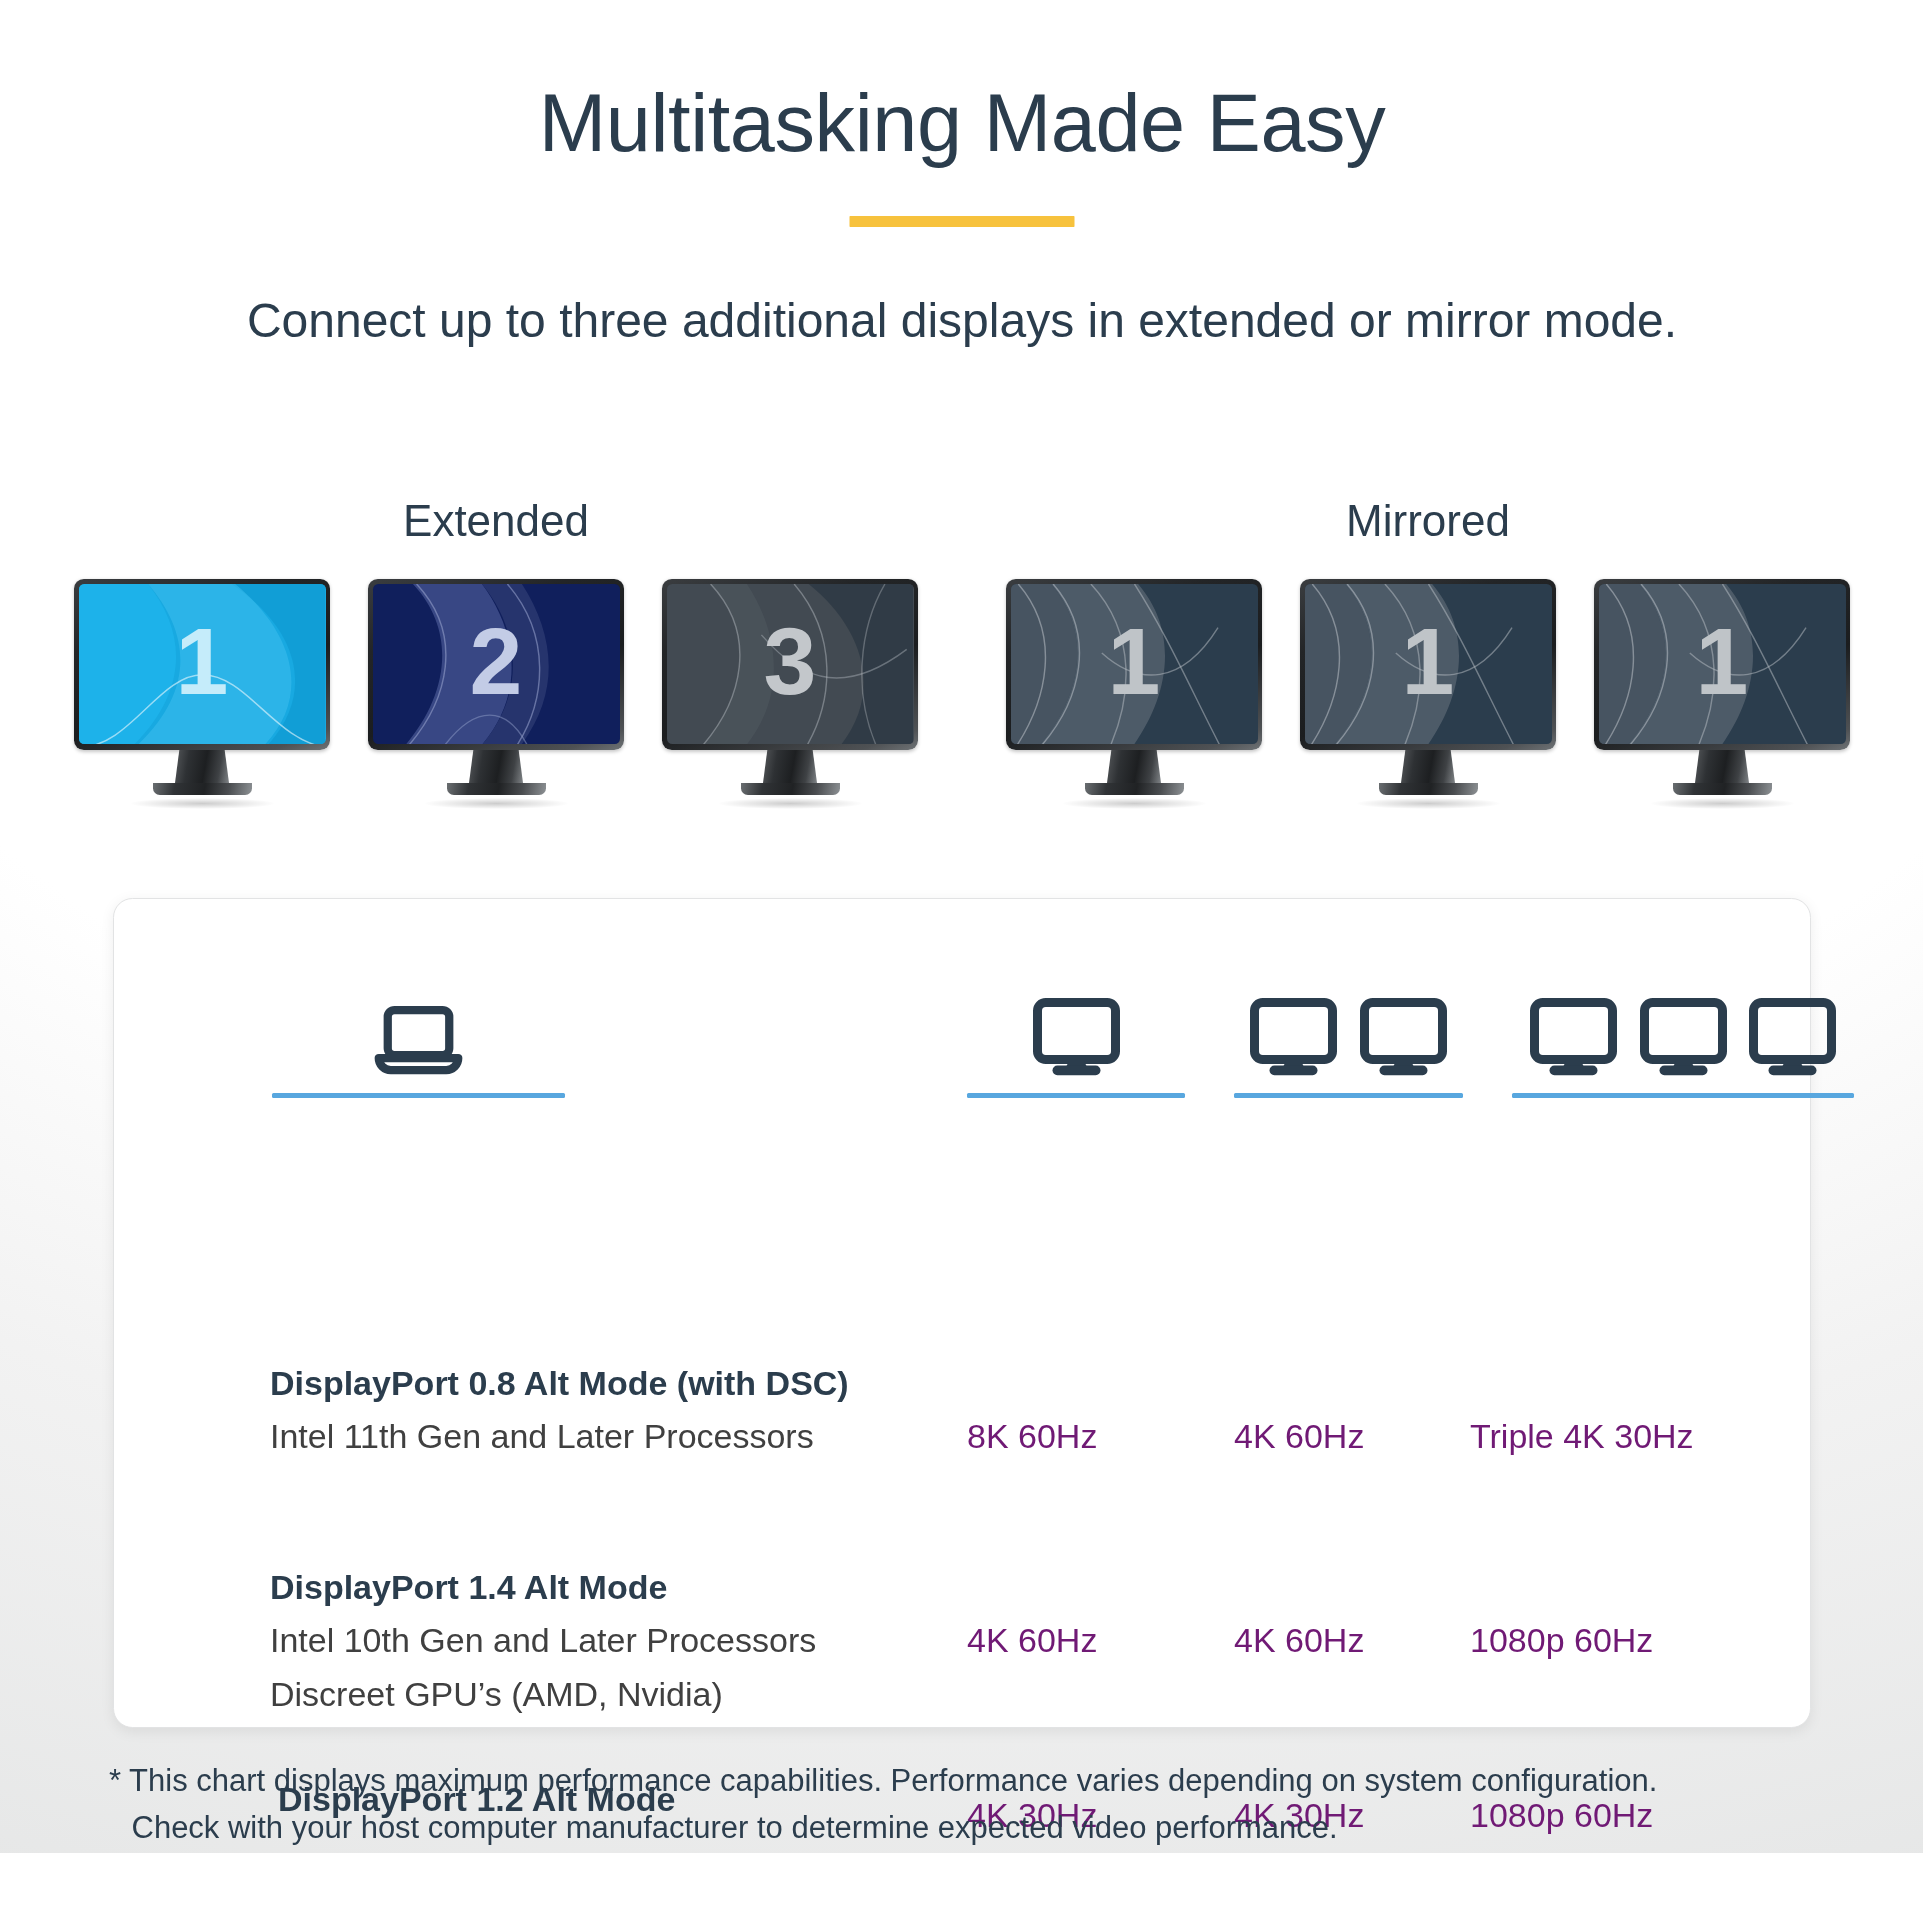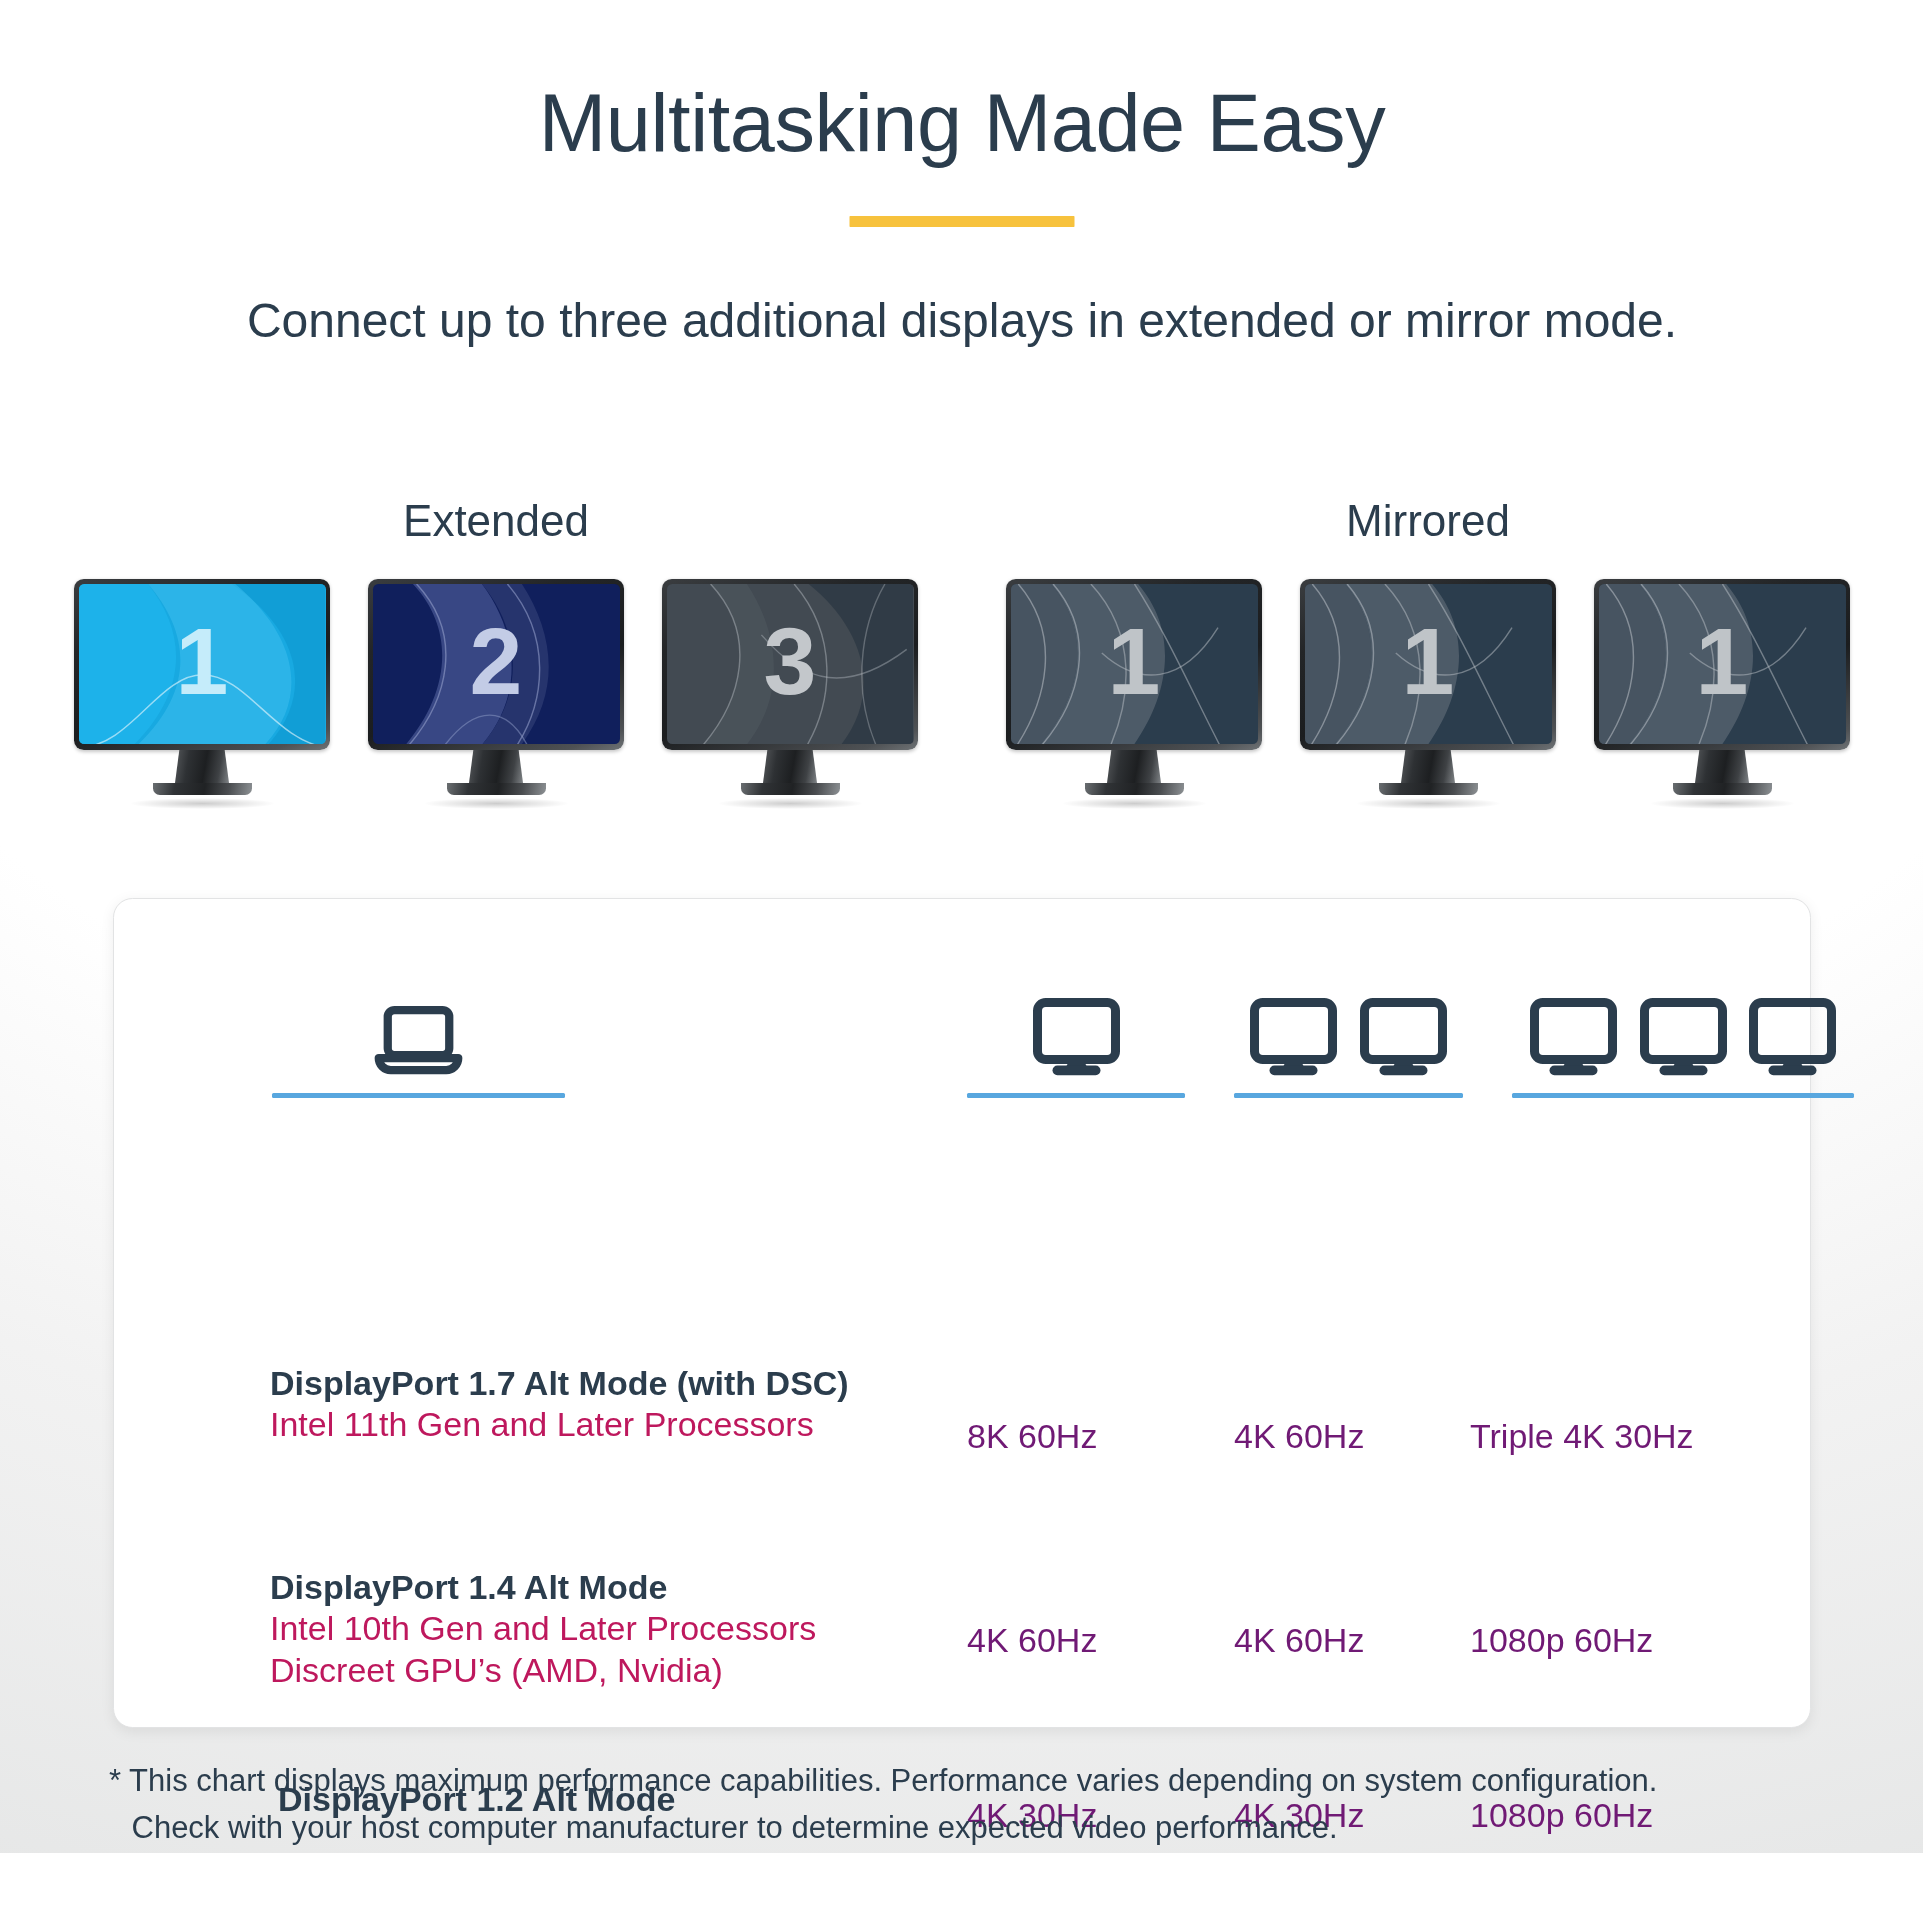--- a/index.html
+++ b/index.html
@@ -201,23 +201,24 @@
   .srow .mode-name {
     font-size: 34px;
     font-weight: 700;
     color: #2b3d4d;
     line-height: 1.22;
     white-space: nowrap;
   }
   .srow .mode-desc {
     font-size: 34px;
     font-weight: 400;
-    color: #be185d;
+    color: #404040;
     line-height: 1.22;
     white-space: nowrap;
+    margin-top: 12px;
   }
   .srow .val {
     position: absolute;
     font-size: 34px;
     color: #701a75;
     text-align: left;
     white-space: nowrap;
   }
   .srow .v1 { left: 853px; width: 218px; }
   .srow .v2 { left: 1120px; width: 229px; }
@@ -442,21 +443,21 @@
         </div>
         <div class="hdr-underline"></div>
       </div>
 
     </div>
 
     <div class="rows">
 
       <div class="srow row-0">
         <div class="label-block">
-          <div class="mode-name">DisplayPort 1.7 Alt Mode (with DSC)</div>
+          <div class="mode-name">DisplayPort 0.8 Alt Mode (with DSC)</div>
           <div class="mode-desc">Intel 11th Gen and Later Processors</div>
         </div>
         <div class="val v1">8K 60Hz</div>
         <div class="val v2">4K 60Hz</div>
         <div class="val v3">Triple 4K 30Hz</div>
       </div>
 
       <div class="srow row-1">
         <div class="label-block">
           <div class="mode-name">DisplayPort 1.4 Alt Mode</div>

